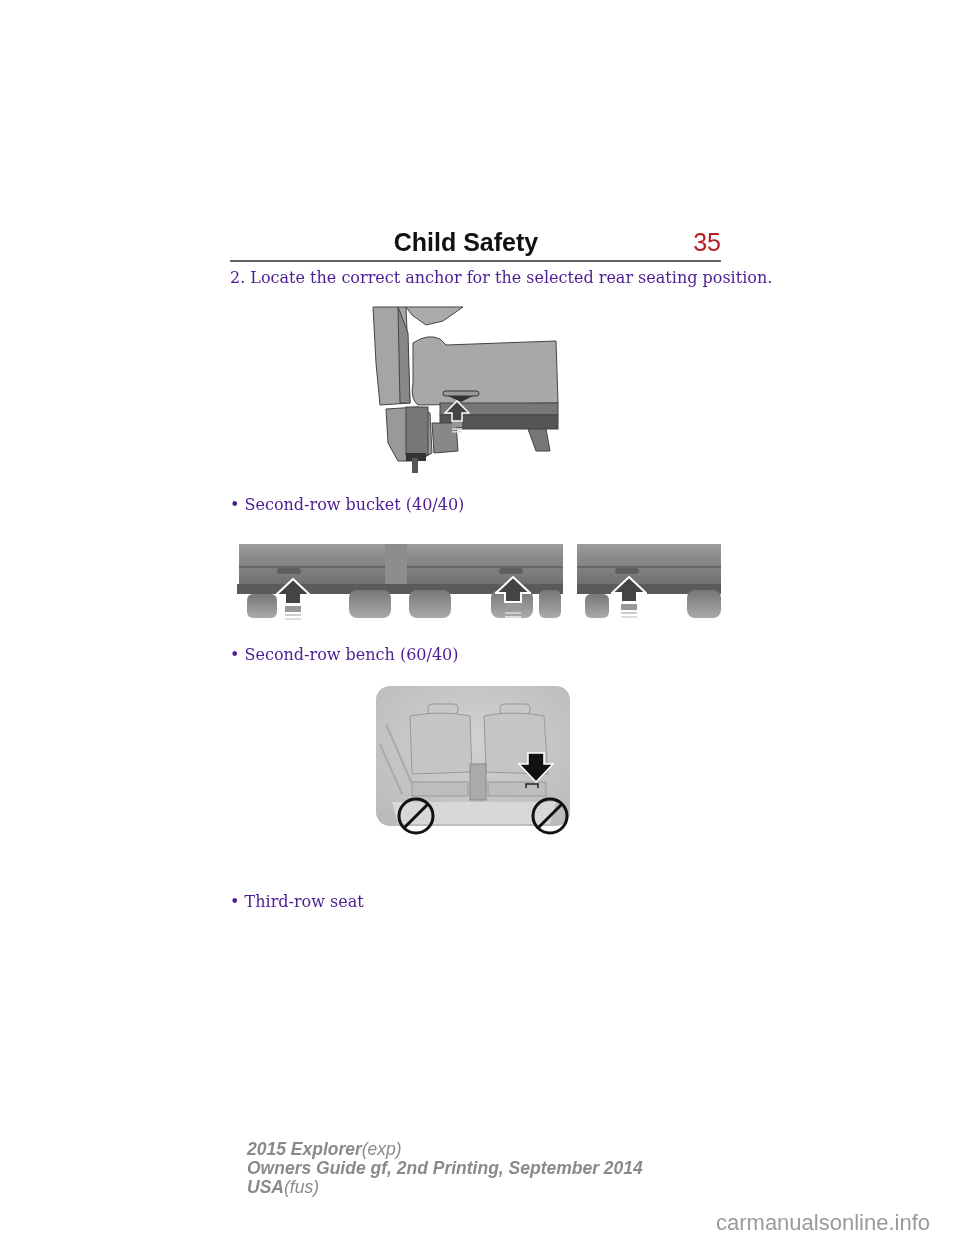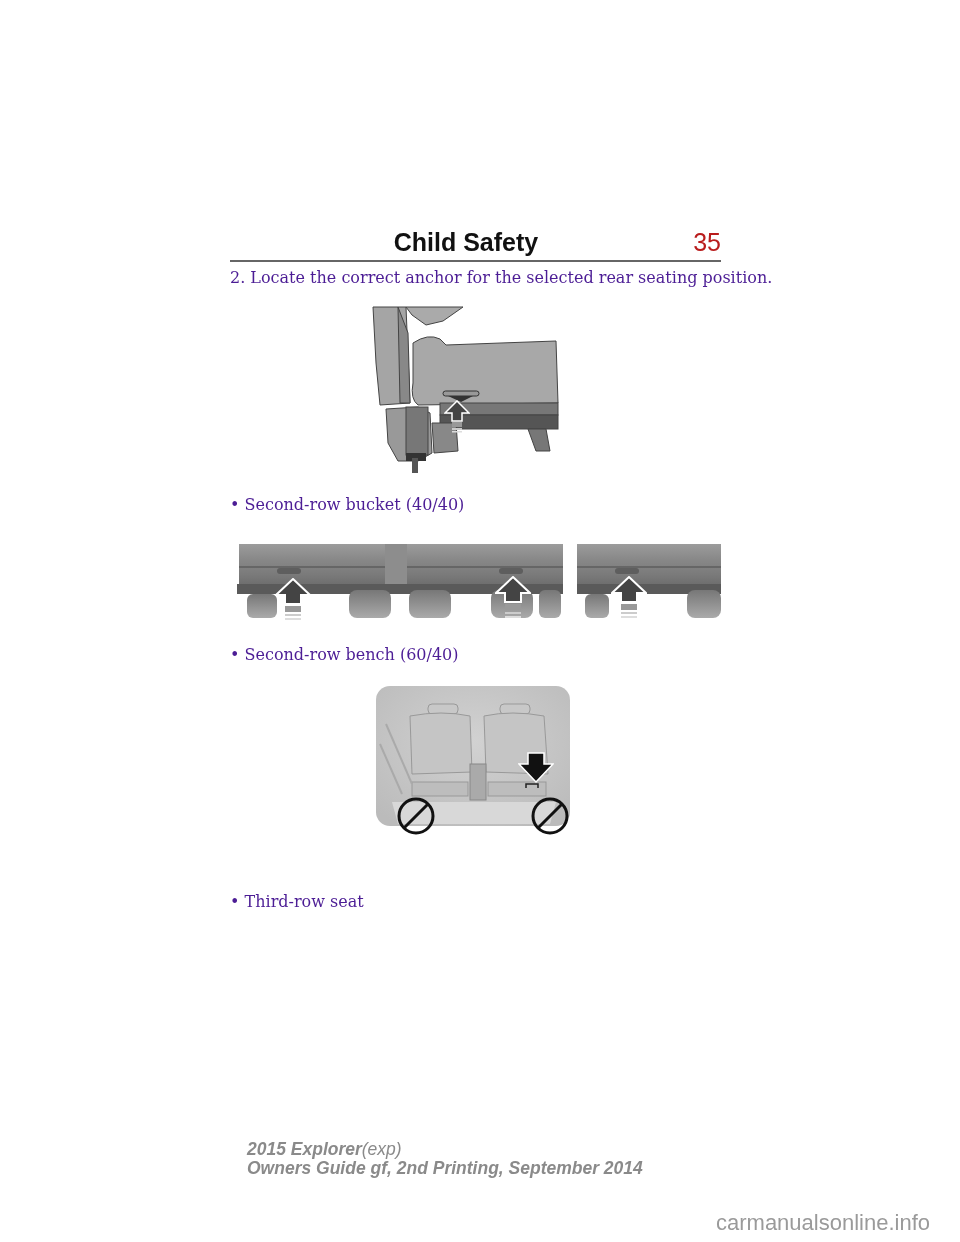--- a/index.html
+++ b/index.html
@@ -181,15 +181,16 @@
   <span class="bullet">•</span>
   <span>Third-row seat</span>
 </div>
 
 <div class="abs body-text" style="top:880px;width:491px;">
 </div>
 
 <div class="abs footer">
   <div><b>2015 Explorer</b><i>(exp)</i></div>
   <div><b>Owners Guide gf, 2nd Printing, September 2014</b></div>
+  <div><b>USA</b><i>(fus)</i></div>
 </div>
 
 <div class="abs watermark">carmanualsonline.info</div>
 
 </body></html>

